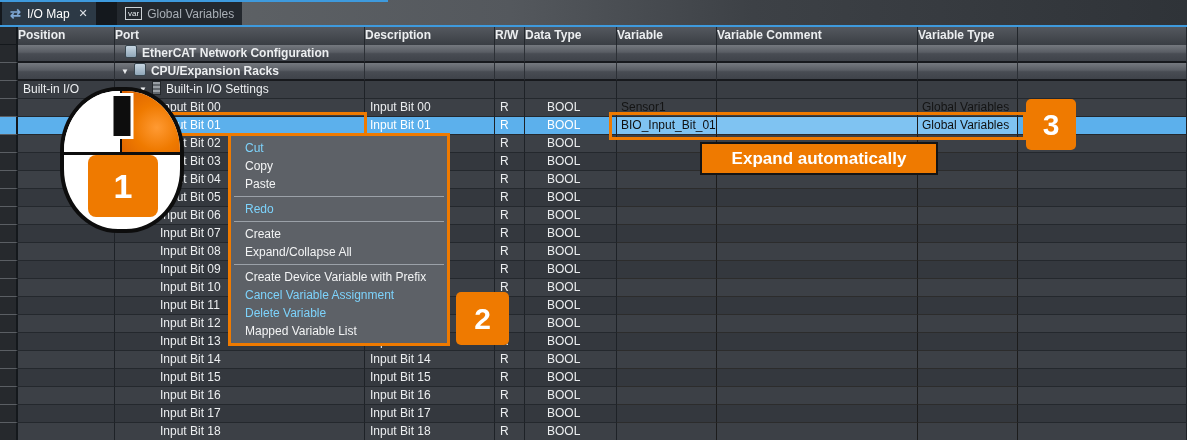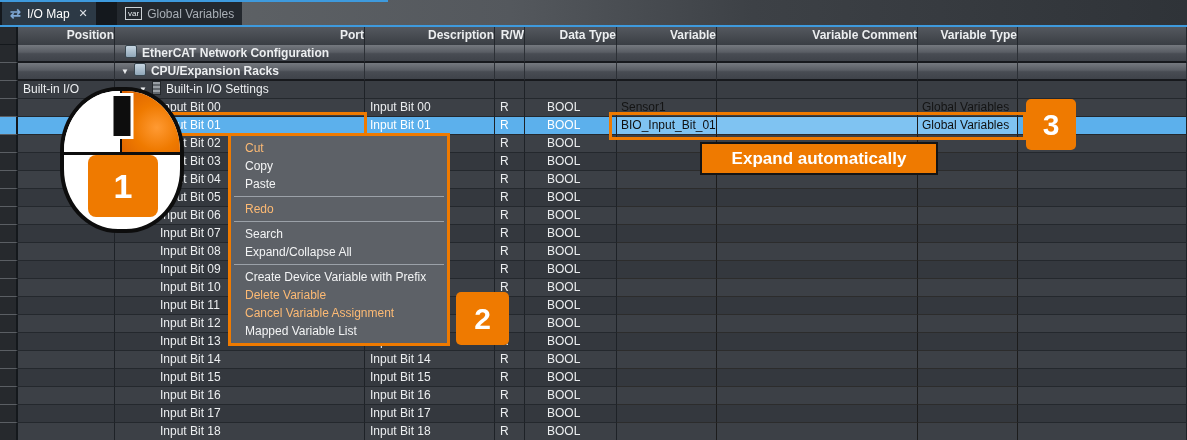--- a/index.html
+++ b/index.html
@@ -17,21 +17,21 @@
   .tab.inactive{left:117px;background:#23282e;color:#a9afb6;}
   .io-icon{color:#7fa8d4;font-weight:bold;margin-right:6px;font-size:13px;line-height:13px;}
   .close-x{margin-left:9px;font-size:11px;color:#dfe3e7;}
   .var-badge{border:1px solid #cdd2d7;font-size:8px;line-height:9px;padding:1px 2px;margin-right:5px;color:#e6eaee;}
   .content-blue{position:absolute;left:0;top:25px;width:100%;height:2px;background:#3e9add;z-index:3;}
 
   
   .grid{position:absolute;left:0;top:27px;width:1187px;z-index:1;}
   .header-row{display:flex;height:18px;background:linear-gradient(#54585f,#3a3e44);}
   .hcell{box-sizing:border-box;height:18px;line-height:17px;border-right:1px solid #22262b;
-         text-align:right;font-weight:bold;overflow:hidden;white-space:nowrap;flex:none;}
+         text-align:left;font-weight:bold;overflow:hidden;white-space:nowrap;flex:none;}
   .gcell{box-sizing:border-box;width:18px;height:18px;flex:none;background:#26292d;
          border-right:2px solid #14181c;border-bottom:1px solid #5a5e63;}
   .header-row .gcell{border-bottom:1px solid #14181c;}
   .trow{display:flex;height:18px;}
   .cell{box-sizing:border-box;height:18px;line-height:17px;border-right:1px solid #1e2227;
         border-bottom:1px solid #24282d;white-space:nowrap;overflow:hidden;padding-left:5px;flex:none;}
   .trow.even .cell{background:#34383e;}
   .trow.odd  .cell{background:#3c4046;}
   .trow.group .cell{background:linear-gradient(#75797f,#595d64 45%,#484c53 55%,#3f434a);
         border-right:1px solid #2c3036;border-bottom:2px solid #17191d;}
@@ -44,21 +44,21 @@
   .caret{display:inline-block;font-size:8px;margin-right:5px;color:#e8eaec;vertical-align:1px;}
   .icon-device{display:inline-block;width:10px;height:11px;margin-right:5px;vertical-align:-1px;
         background:linear-gradient(#c7d6e2,#8fa6b8);border:1px solid #39464f;border-radius:2px;}
   .icon-module{display:inline-block;width:7px;height:12px;margin-right:5px;vertical-align:-2px;
         background:repeating-linear-gradient(180deg,#9aa0a6 0 2px,#62686e 2px 4px);border:1px solid #23272b;}
 
   
   #context-menu{position:absolute;left:228px;top:133px;width:222px;box-sizing:border-box;
         background:#5d6167;border:3px solid #ef7a00;padding:3px 0;z-index:34;}
   .mi{height:18px;line-height:18px;padding-left:14px;color:#f3f4f5;white-space:nowrap;overflow:hidden;}
-  .mi.dis{color:#fdba74;}
+  .mi.dis{color:#7dd3fc;}
   .mi.hl{box-sizing:border-box;width:222px;margin:2px 0 2px -3px;height:24px;line-height:18px;
         background:linear-gradient(#fcfcfc,#d8d8d8);color:#111111;border:3px solid #ef7a00;}
   .msep{height:1px;background:#9ba1a8;margin:3px 3px;}
 
   
   .callout{position:absolute;background:#ef7a00;border-radius:5px;color:#ffffff;font-weight:bold;
         font-size:30px;display:flex;align-items:center;justify-content:center;z-index:45;}
   #callout1{left:88px;top:155px;width:70px;height:62px;border-radius:8px;font-size:34px;}
   #callout2{left:456px;top:292px;width:53px;height:53px;}
   #callout3{left:1026px;top:99px;width:50px;height:51px;}
@@ -386,26 +386,26 @@
   <div id="outline-port"></div>
   <div id="outline-vars"></div>
 
   <div id="context-menu">
       <div class="mi dis">Cut</div>
       <div class="mi">Copy</div>
       <div class="mi">Paste</div>
       <div class="msep"></div>
       <div class="mi dis">Redo</div>
       <div class="msep"></div>
-      <div class="mi">Search</div>
+      <div class="mi">Create</div>
       <div class="mi">Expand/Collapse All</div>
       <div class="msep"></div>
       <div class="mi">Create Device Variable with Prefix</div>
+      <div class="mi dis">Cancel Variable Assignment</div>
       <div class="mi dis">Delete Variable</div>
-      <div class="mi dis">Cancel Variable Assignment</div>
       <div class="mi">Mapped Variable List</div>
     </div>
 
   <div id="created-box">Expand automatically</div>
 
   <div id="mouse">
     <div class="mouse-body">
       <div class="btn-left"></div>
       <div class="btn-right"></div>
       <div class="wheel"></div>

